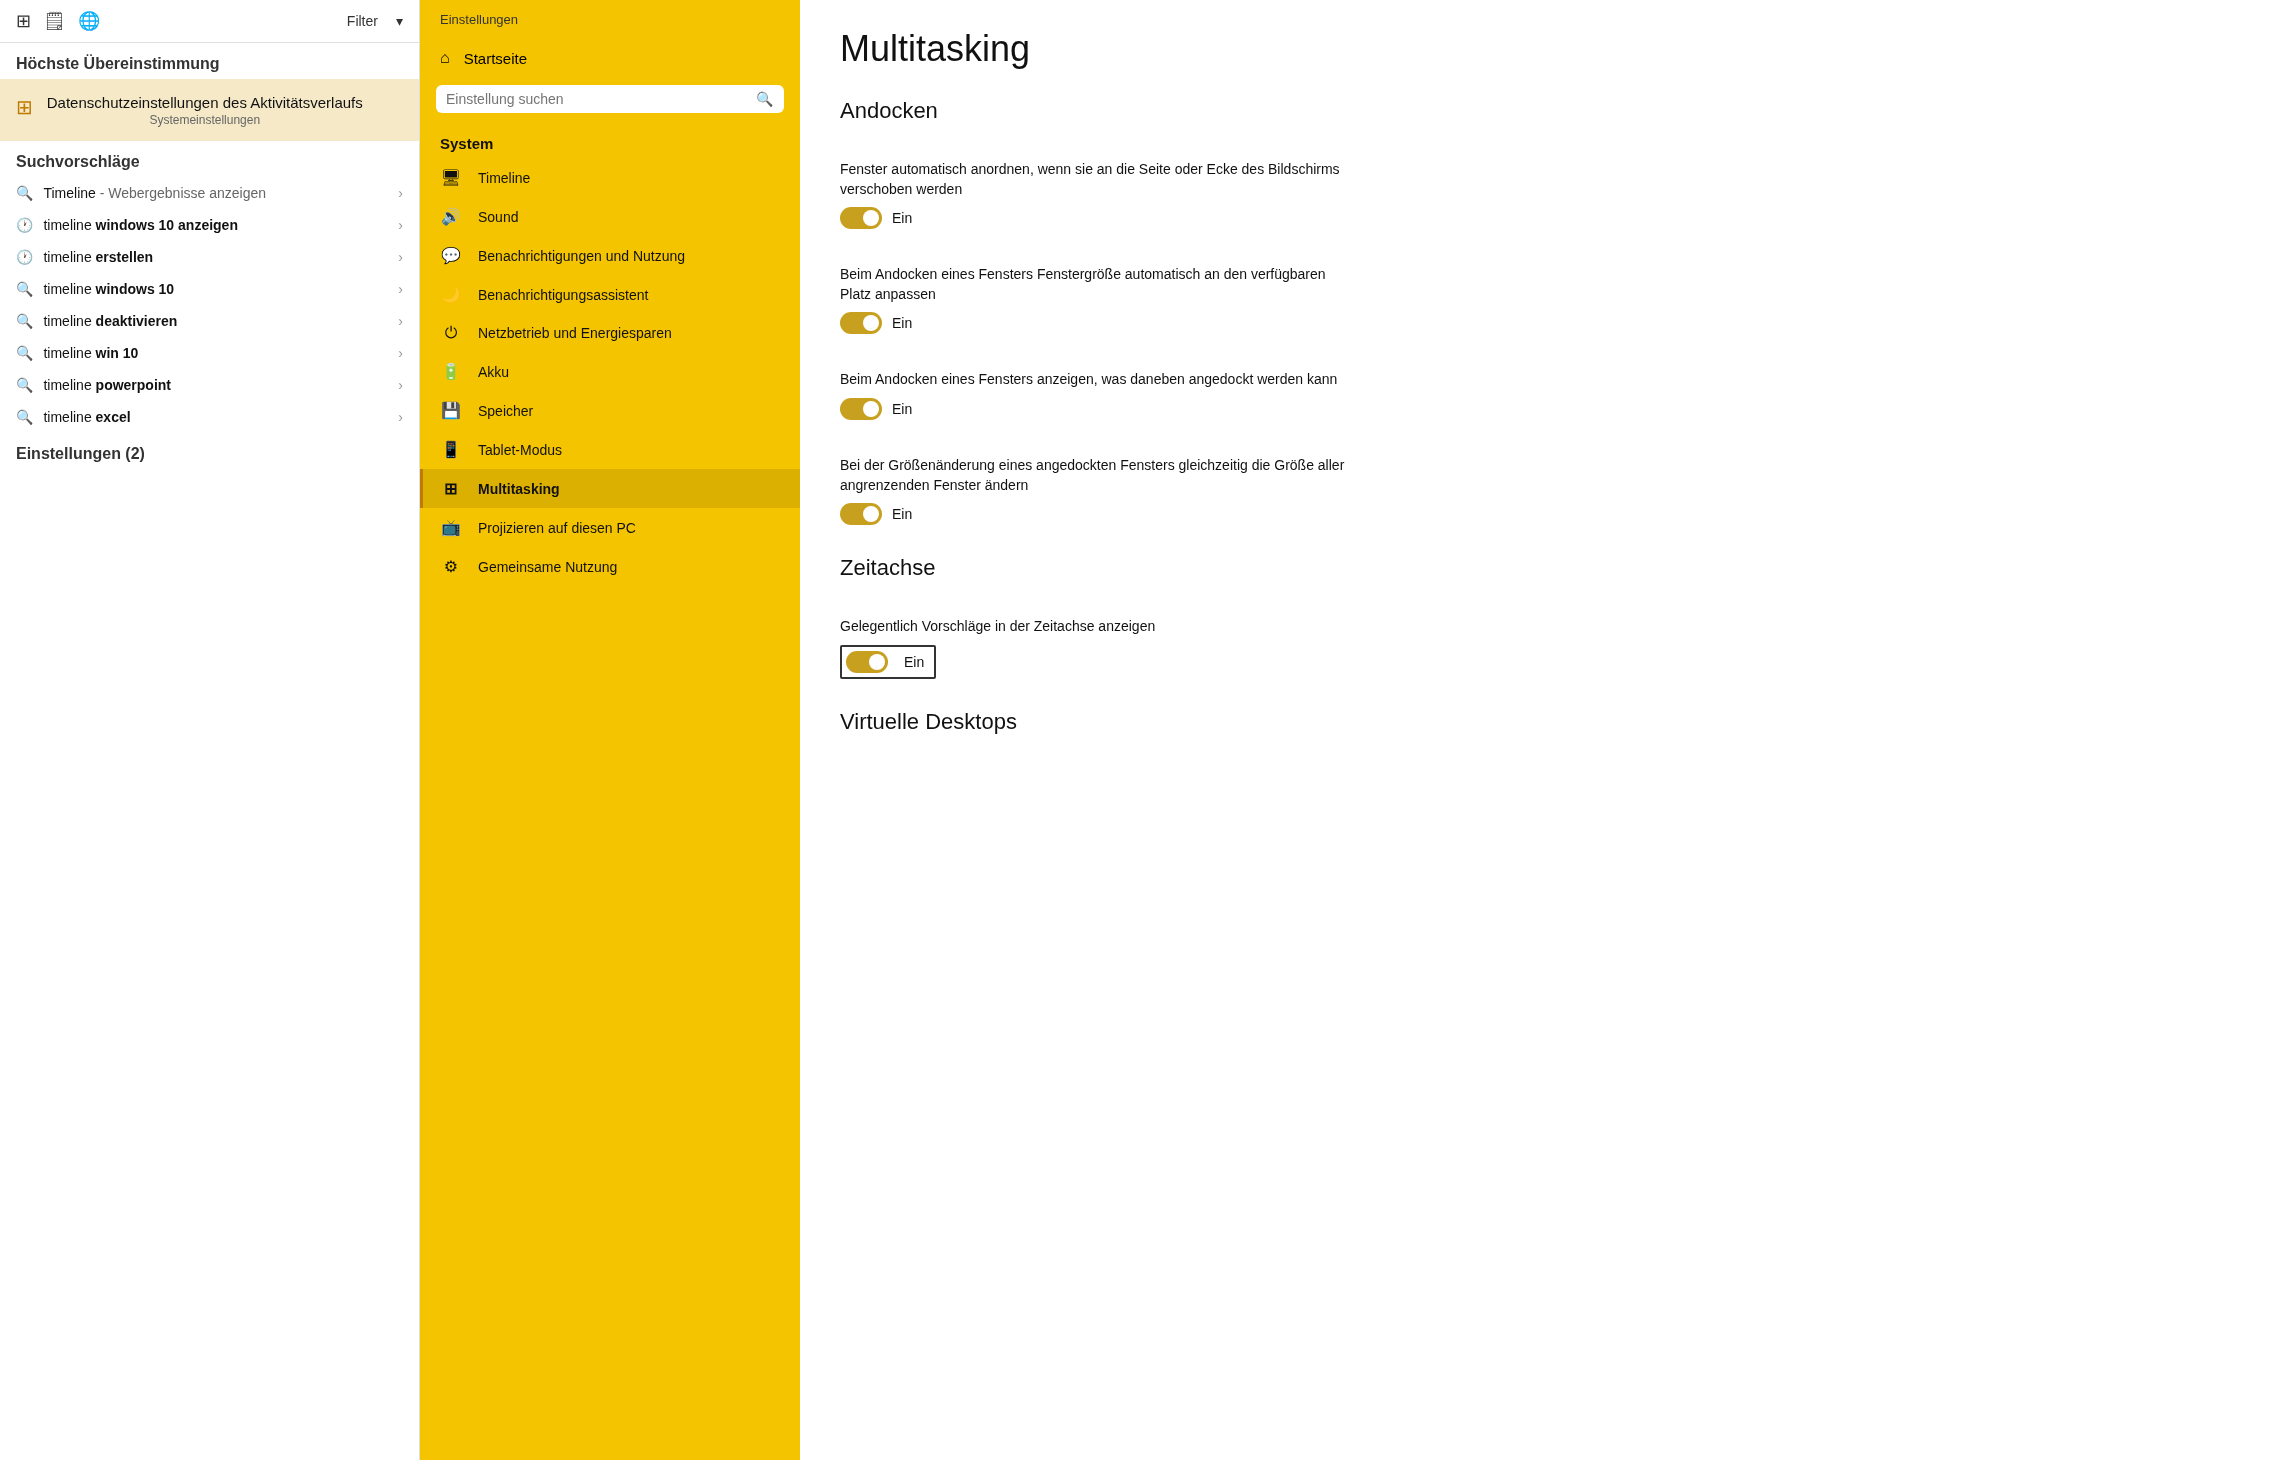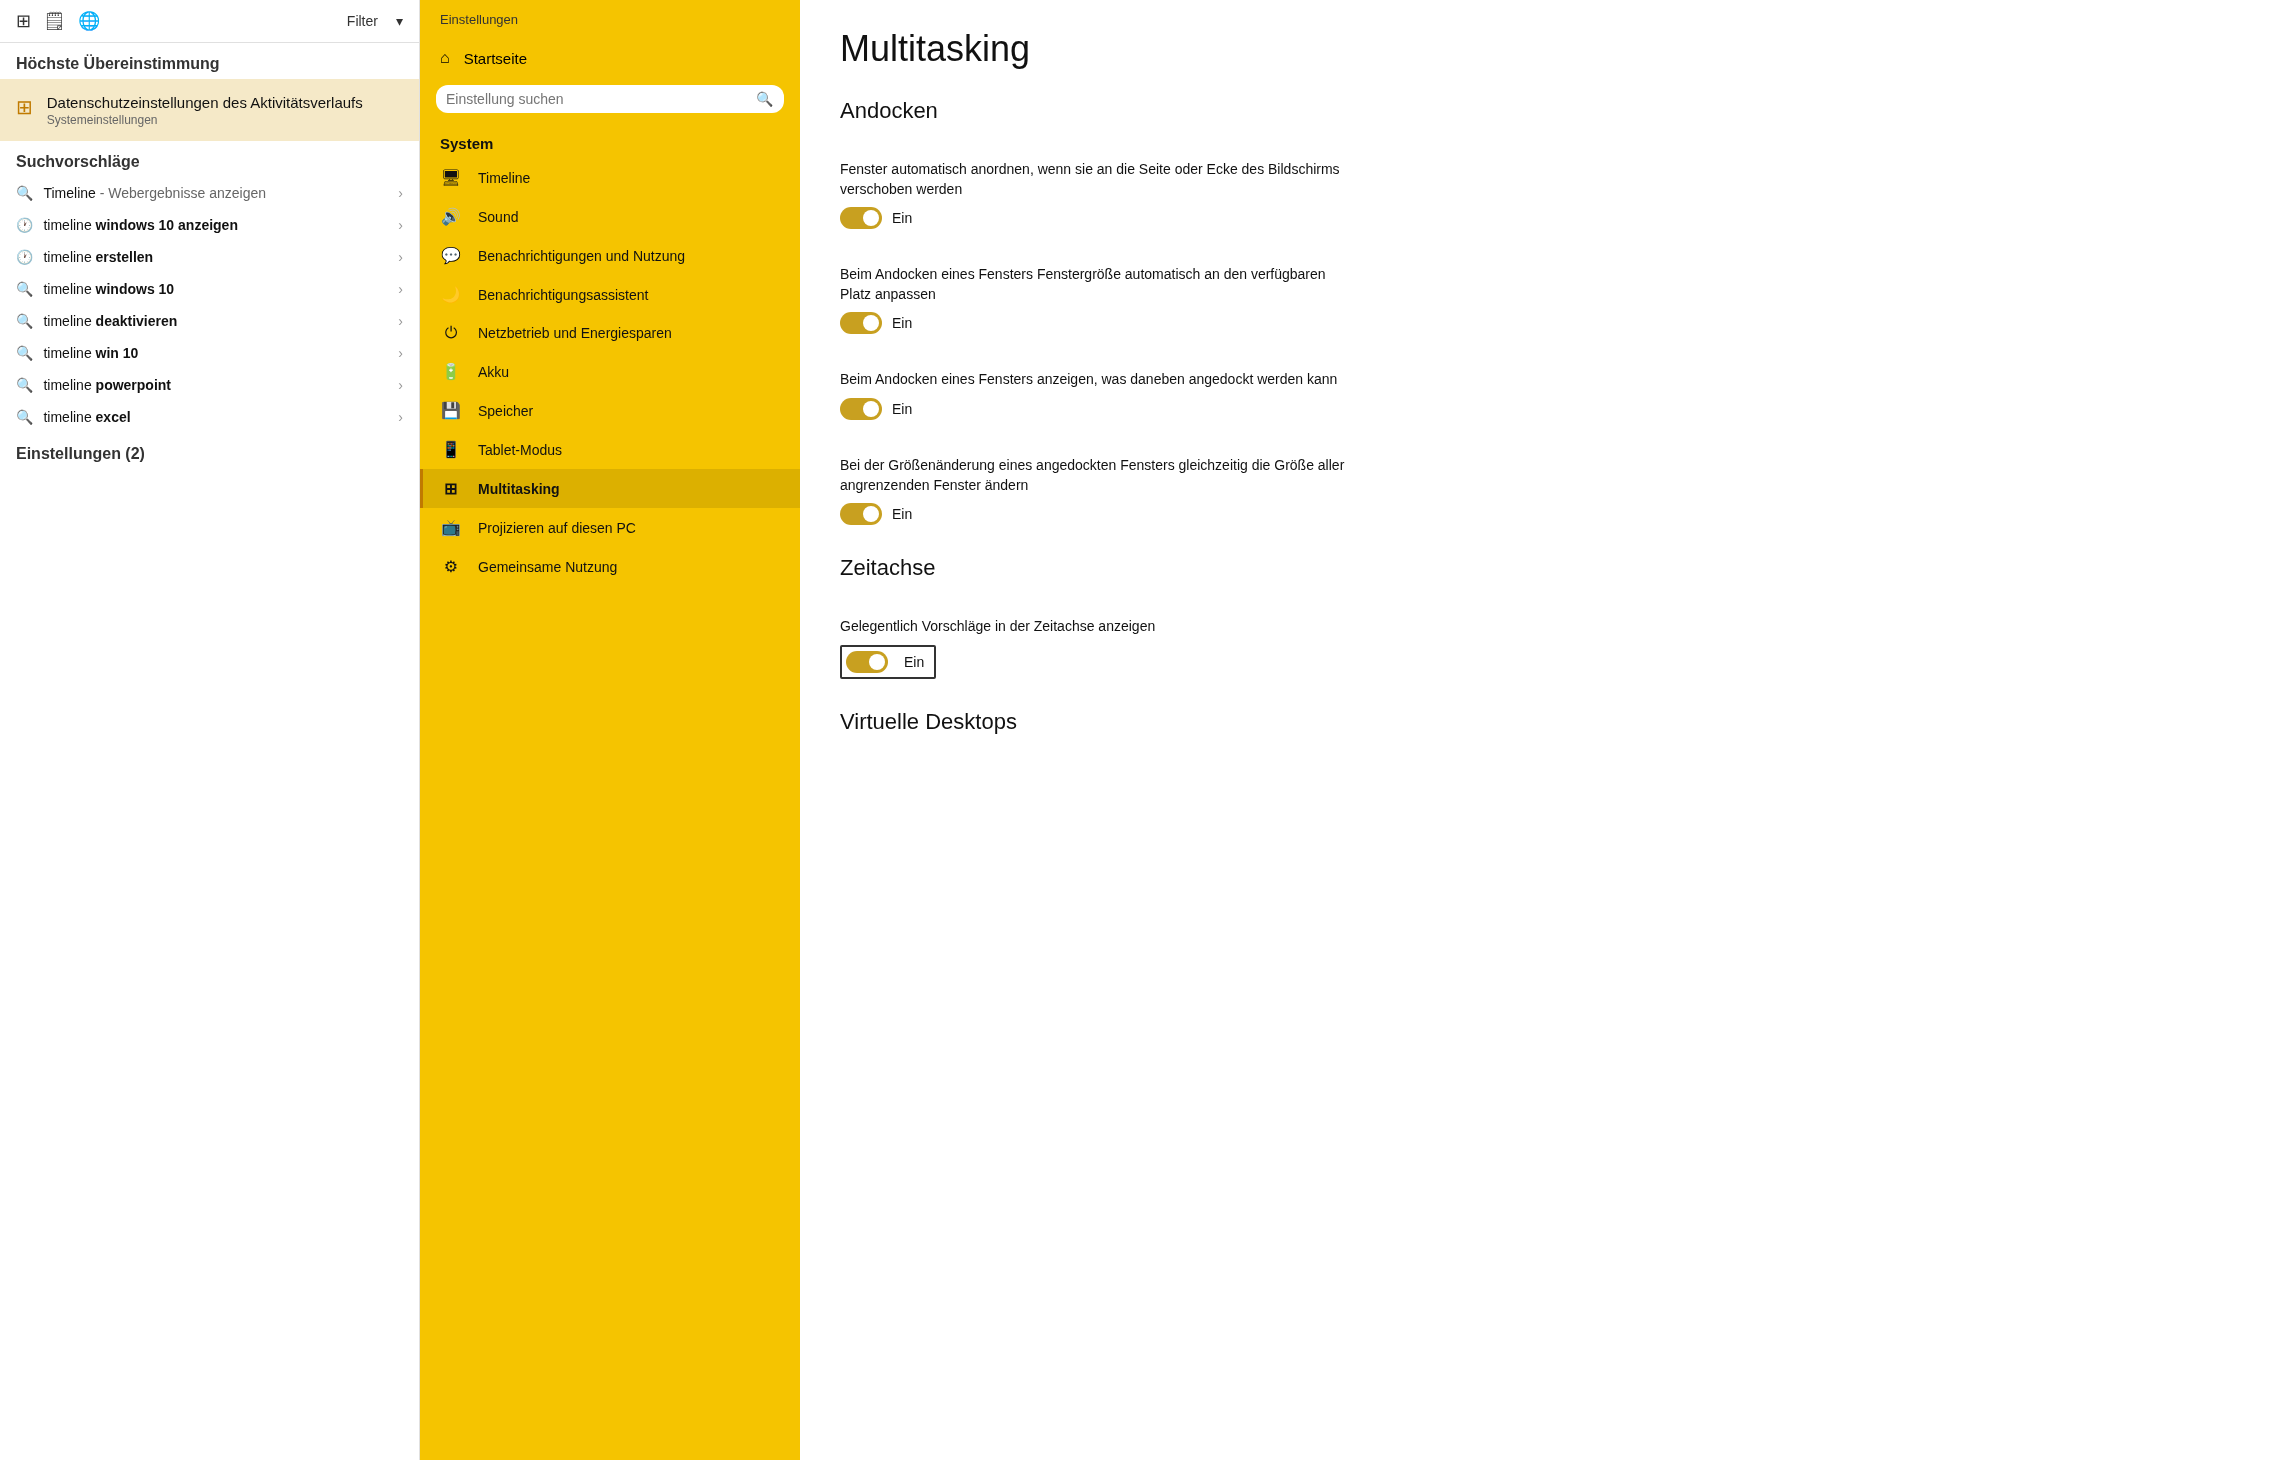--- a/index.html
+++ b/index.html
@@ -73,20 +73,21 @@
     .highlighted-item .item-text .title {
       font-size: 15px;
       font-weight: 400;
       color: #111;
       line-height: 1.3;
     }
 
     .highlighted-item .item-text .subtitle {
       font-size: 12px;
       color: #666;
+      text-align: center;
     }
 
     .search-row {
       display: flex;
       align-items: center;
       padding: 8px 16px;
       gap: 10px;
       cursor: pointer;
       position: relative;
     }
@@ -145,21 +146,21 @@
       padding: 10px 20px;
       cursor: pointer;
       font-size: 15px;
     }
 
     .search-box-mid {
       margin: 8px 16px;
       display: flex;
       align-items: center;
       background: #fff;
-      border-radius: 12px;
+      border-radius: 6px;
       padding: 6px 10px;
       gap: 8px;
     }
 
     .search-box-mid input {
       border: none;
       outline: none;
       background: transparent;
       font-size: 14px;
       color: #555;

